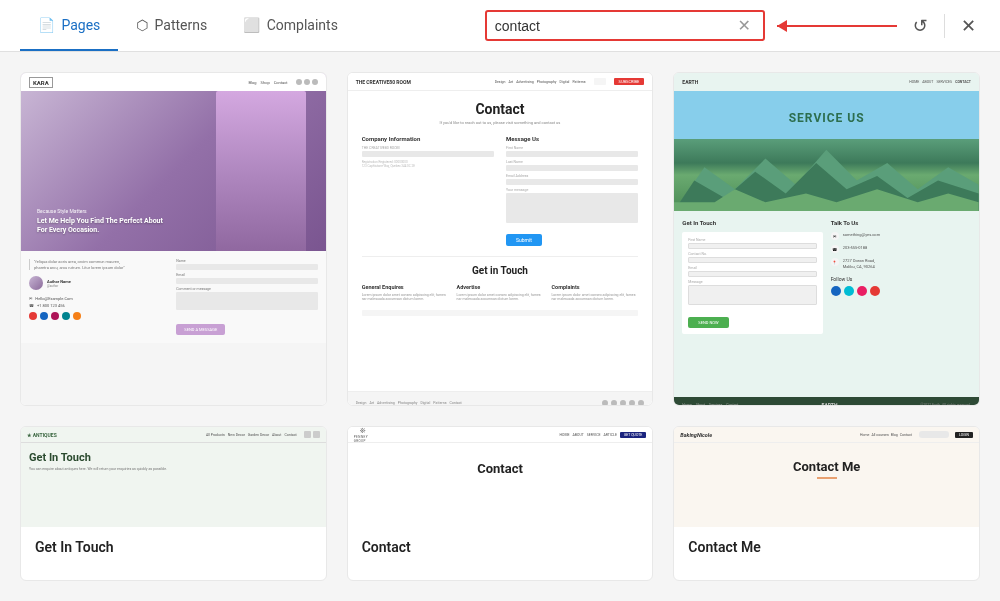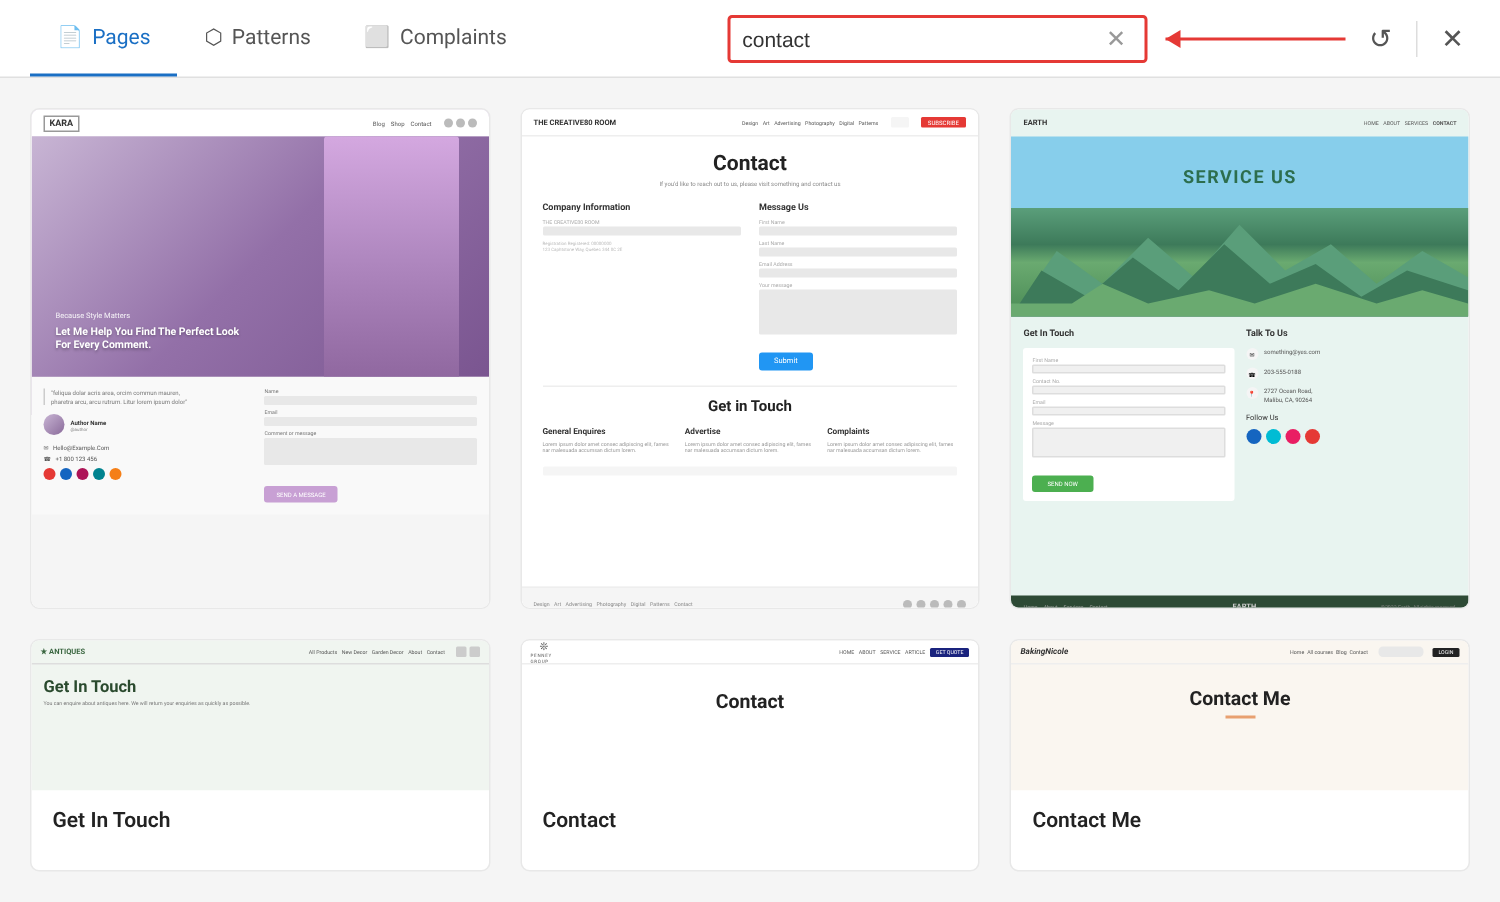--- a/index.html
+++ b/index.html
@@ -904,21 +904,21 @@
             <div style="width:6px;height:6px;border-radius:50%;background:#bbb;"></div>
             <div style="width:6px;height:6px;border-radius:50%;background:#bbb;"></div>
             <div style="width:6px;height:6px;border-radius:50%;background:#bbb;"></div>
           </div>
         </div>
 
         <div class="fashion-hero">
           <div class="fashion-hero-img"></div>
           <div style="z-index:2;padding:8px;">
             <div class="fashion-small-text">Because Style Matters</div>
-            <div class="fashion-hero-text">Let Me Help You Find The Perfect Look For Every Comment.</div>
+            <div class="fashion-hero-text">Let Me Help You Find The Perfect About For Every Occasion.</div>
           </div>
         </div>
 
         <div class="fashion-body">
           <div style="display:flex;gap:6px;">
             <div style="flex:1;">
               <div class="fashion-quote">
                 "feliqua dolar acris area, orcim commun mauren,<br>pharetra arcu, arcu rutrum. Litur lorem ipsum dolor"
               </div>
               <div class="fashion-profile">

